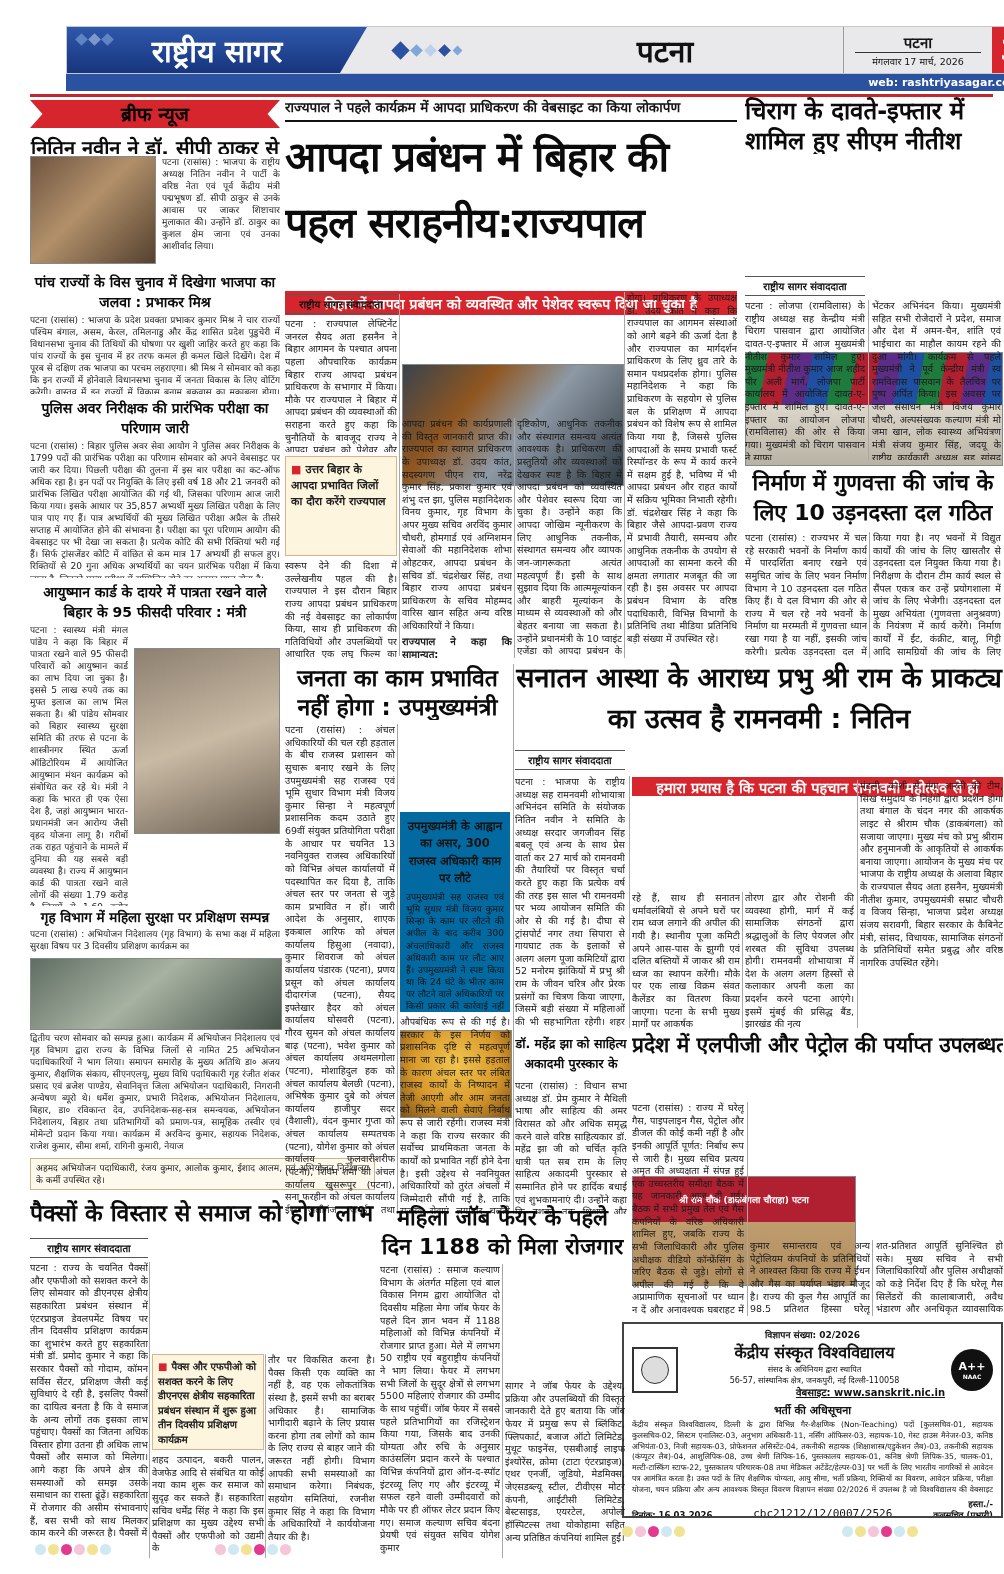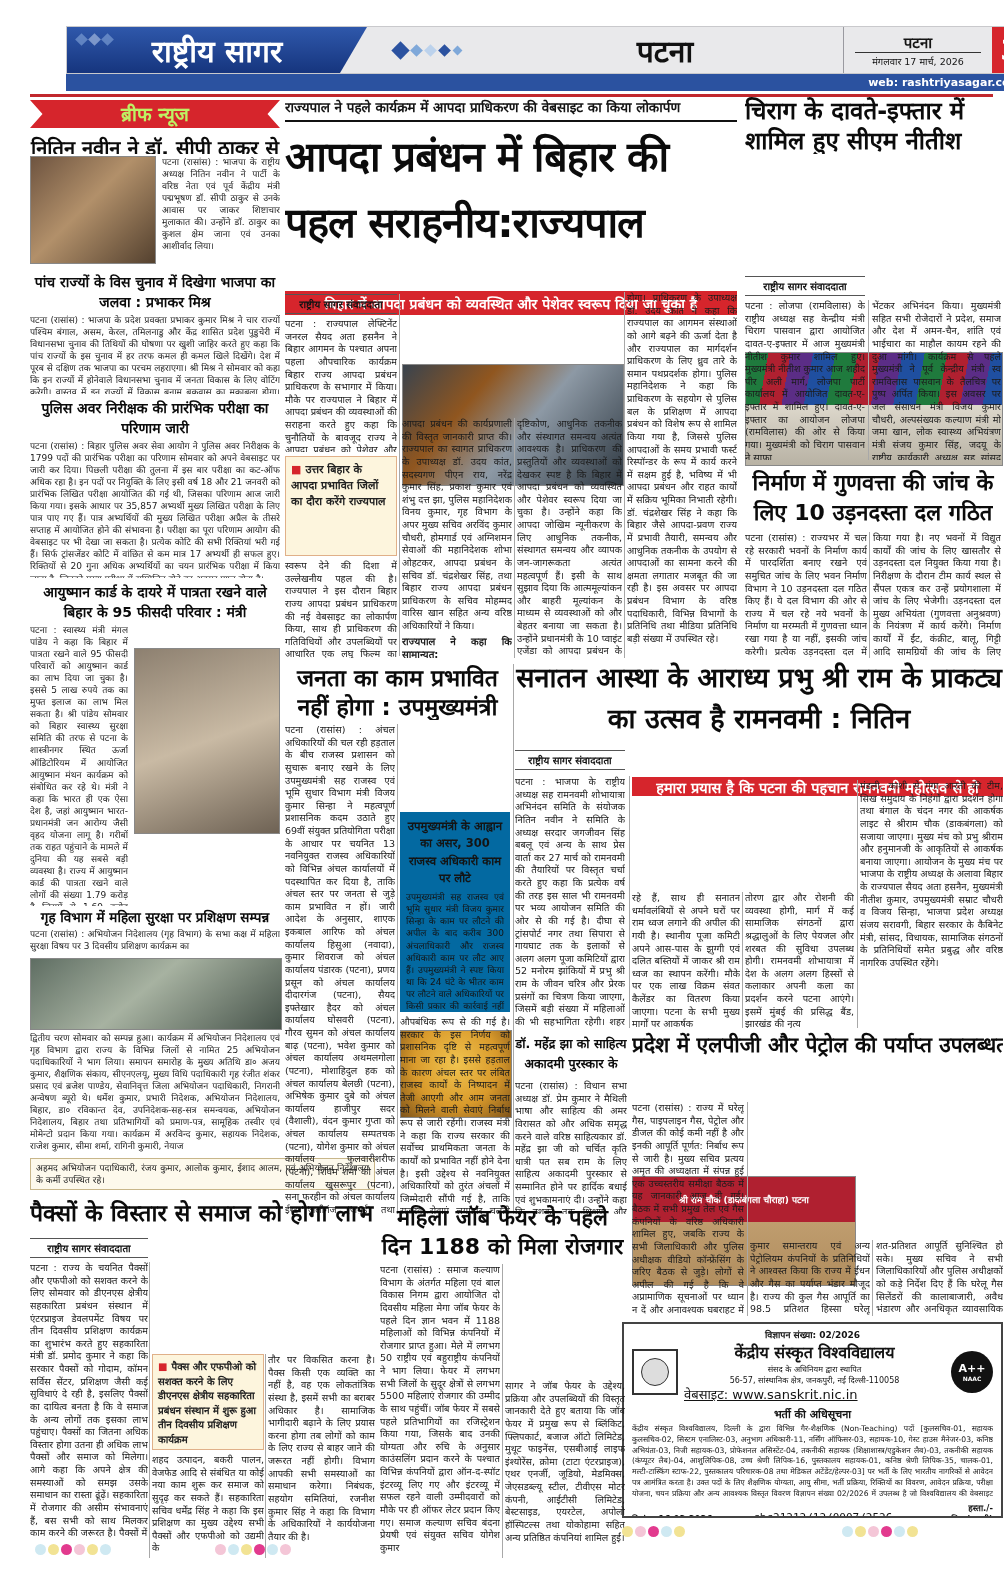--- a/index.html
+++ b/index.html
@@ -25,21 +25,21 @@
   .webstrip{height:17px;background:#2b52a0;color:#fff;font-size:11px;
             display:flex;align-items:center;justify-content:flex-end;padding-right:8px;font-weight:bold;}
   .redrule{background:#c1272d;height:3px;}
   
   .bd{font-size:9px;line-height:1.34;text-align:justify;overflow:hidden;color:#1c1c1c;}
   .bd2{font-size:9.5px;line-height:1.33;text-align:justify;overflow:hidden;color:#1c1c1c;}
   .hl{font-weight:bold;color:#0b0b0b;overflow:hidden;}
   .ctr{text-align:center;}
   .byline{font-weight:bold;text-align:center;font-size:10px;border-top:1px solid #555;
           border-bottom:1px solid #555;padding:2px 0;overflow:hidden;white-space:nowrap;}
-  .ribbon{background:#d6252c;color:#bef264;font-weight:bold;font-size:19px;display:flex;
+  .ribbon{background:#d6252c;color:#000000;font-weight:bold;font-size:19px;display:flex;
           align-items:center;justify-content:center;
           clip-path:polygon(0 0,100% 0,95% 50%,100% 100%,0 100%,5% 50%);}
   .redbar{background:#d6252c;color:#fff;font-weight:bold;display:flex;align-items:center;
           justify-content:center;overflow:hidden;white-space:nowrap;margin-top:29px;}
   .kicker{font-weight:bold;border-bottom:2.5px solid #111;white-space:nowrap;overflow:hidden;}
   .cream{background:#fdf5dd;border:1px solid #e0b089;padding:5px;font-weight:bold;
          font-size:11px;line-height:1.45;color:#222;overflow:hidden;}
   .cream .blt{color:#d6252c;margin-right:4px;}
   .pink{background:#0369a1;padding:6px;overflow:hidden;}
   .pink .ph{font-weight:bold;font-size:11.5px;text-align:center;line-height:1.5;margin-bottom:4px;}
@@ -47,21 +47,21 @@
   .photo{overflow:hidden;position:relative;border:1px solid #888;}
   .pbanner{position:absolute;left:0;top:0;right:0;color:#fff;font-size:9px;font-weight:bold;
            text-align:center;padding:16px 0;overflow:hidden;white-space:nowrap;}
   .vl{background:#a8a8a8;width:1px;}
   .boldlead{font-weight:bold;font-size:10px;margin:2px 0;}
   
   .adbox{border:2px solid #444;background:#fff;padding:4px 8px;overflow:hidden;}
   .adno{text-align:center;font-size:9px;font-weight:bold;}
   .adtitle{text-align:center;font-size:16px;font-weight:bold;}
   .adsub{text-align:center;font-size:8px;}
-  .adweb{text-align:left;font-size:13px;font-weight:normal;text-decoration:underline;}
+  .adweb{text-align:right;font-size:10px;font-weight:bold;text-decoration:underline;}
   .adh{text-align:center;font-size:11px;font-weight:bold;margin:3px 0;}
   .adbody{font-size:7.6px;line-height:1.42;text-align:justify;}
   .adfoot{display:flex;justify-content:space-between;align-items:flex-end;margin-top:4px;font-size:8.5px;}
   .adcode{font-family:"DejaVu Sans Mono","Liberation Mono",monospace;font-size:11px;}
   .naac{width:42px;height:42px;border-radius:50%;background:#111;color:#fff;display:flex;
         flex-direction:column;align-items:center;justify-content:center;font-weight:bold;}
   .ulogo{width:42px;height:42px;border:2px solid #333;display:flex;align-items:center;justify-content:center;}
   .ulogo .inner{width:26px;height:26px;border:1.5px solid #333;border-radius:50%;background:#ddd;}
   
   .dots{display:flex;gap:2px;}

